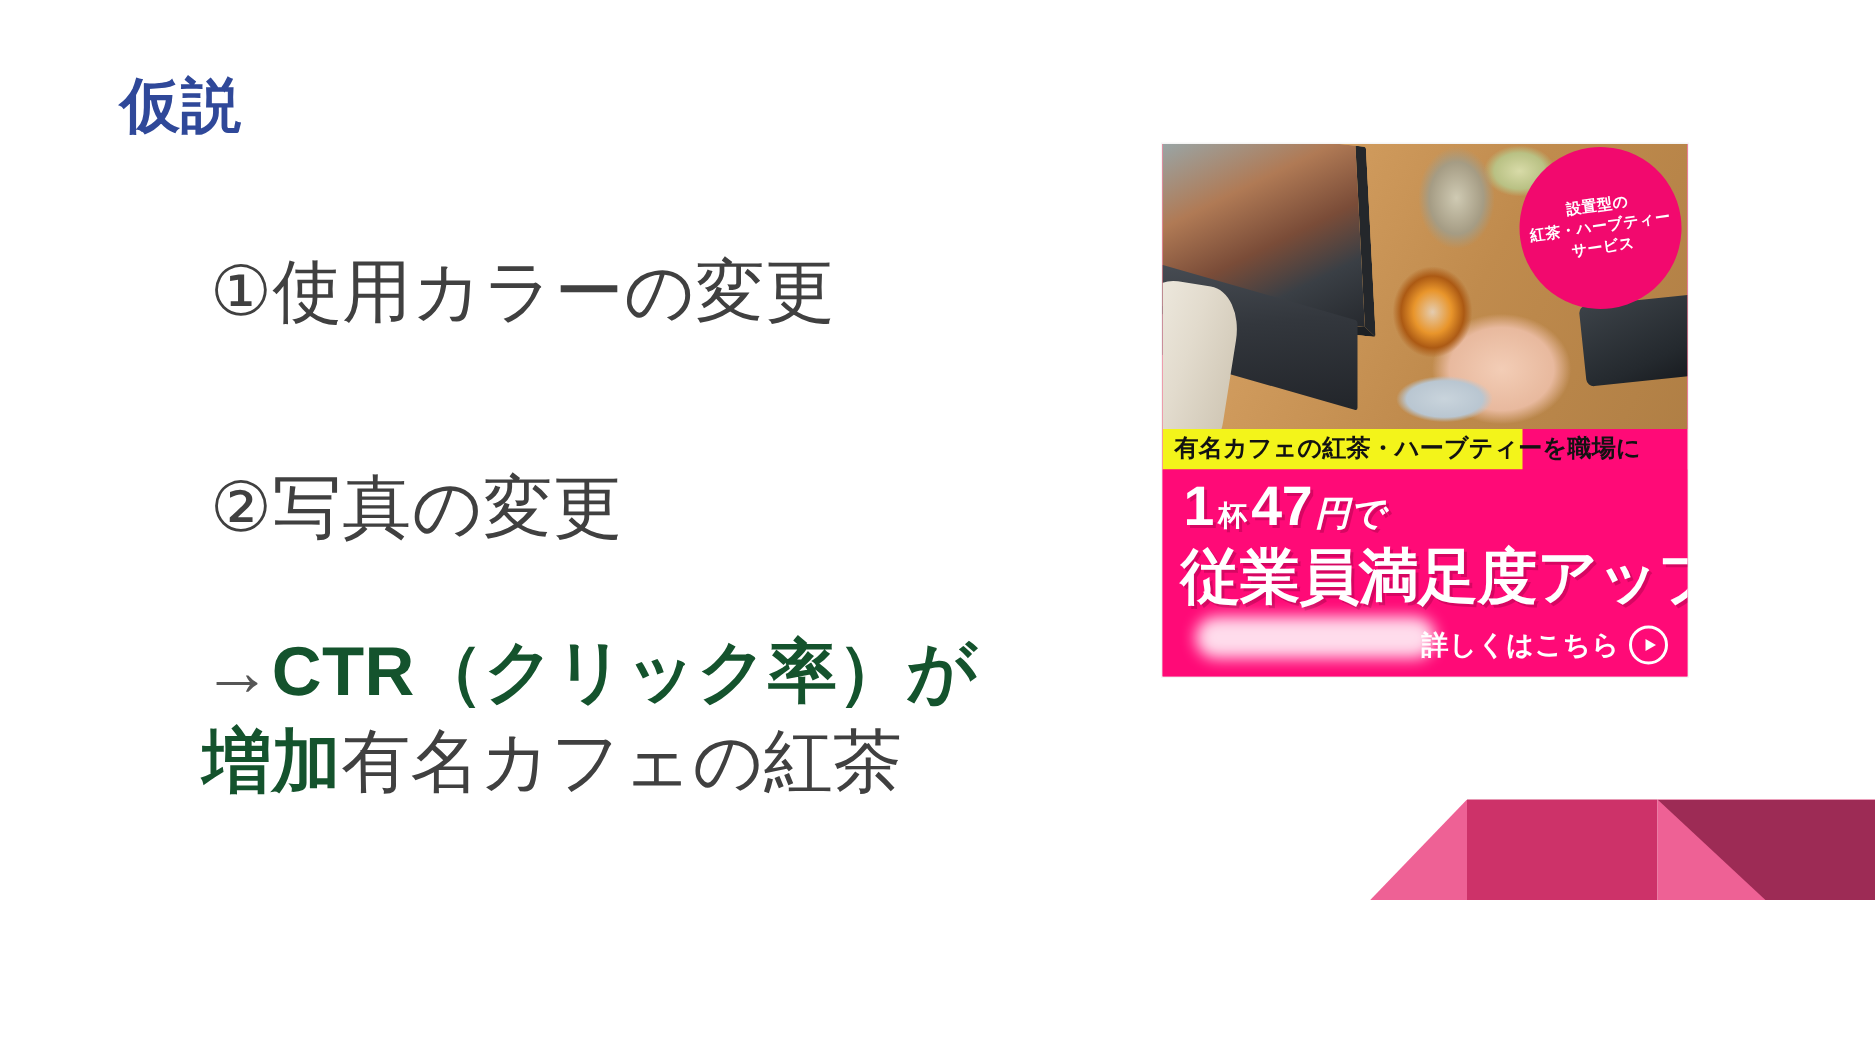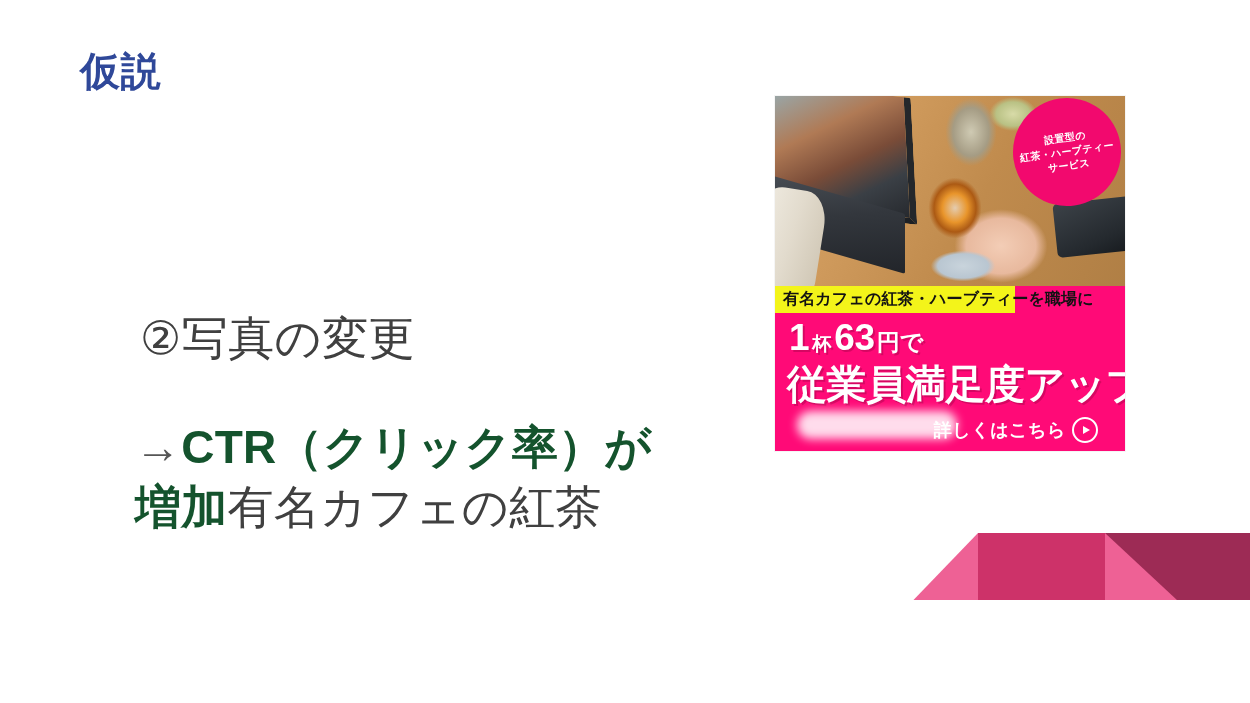--- a/index.html
+++ b/index.html
@@ -212,20 +212,21 @@
   }
   #ad-price .unit-sm {
     font-size: 19px;
     font-weight: 700;
     padding: 0 3px;
   }
   #ad-price .unit-md {
     font-size: 23px;
     font-weight: 700;
     padding-left: 2px;
+    font-style: italic;
   }
   #ad-headline {
     position: absolute;
     left: 12px;
     top: 44px;
     font-size: 40px;
     font-weight: 700;
     color: #ffffff;
     letter-spacing: -0.01em;
     white-space: nowrap;
@@ -236,21 +237,21 @@
     left: 22px;
     top: 98px;
     width: 160px;
     height: 28px;
     background: rgba(255,255,255,0.86);
     border-radius: 14px;
     filter: blur(5px);
   }
   #ad-cta {
     position: absolute;
-    right: 27px;
+    right: 13px;
     bottom: 8px;
     display: flex;
     align-items: center;
     gap: 6px;
     color: #ffffff;
   }
   #ad-cta-text {
     font-size: 18px;
     font-weight: 600;
     letter-spacing: 0.03em;
@@ -324,20 +325,21 @@
     font-weight: 400;
   }
 </style>
 </head>
 <body>
 
 <div id="slide">
 
   <div id="slide-title">仮説</div>
 
+  <div class="body-line" id="body-line-1">①使用カラーの変更</div>
   <div class="body-line" id="body-line-2">②写真の変更</div>
 
   <div id="conclusion"><span class="arrow">→</span><span class="hl">CTR（クリック率）が</span><br><span class="hl">増加</span><span>有名カフェの紅茶</span></div>
 
   <div id="ad-banner">
 
     <div id="ad-photo">
       <div id="laptop-screen"></div>
       <div id="laptop-base"></div>
       <div id="sleeve"></div>
@@ -349,21 +351,21 @@
       <span class="badge-line">設置型の</span>
       <span class="badge-line">紅茶・ハーブティー</span>
       <span class="badge-line">サービス</span>
     </div>
 
     <div id="ad-yellow">
       <span id="ad-yellow-text">有名カフェの紅茶・ハーブティーを職場に</span>
     </div>
 
     <div id="ad-pink">
-      <div id="ad-price"><span class="num">1</span><span class="unit-sm">杯</span><span class="num">63</span><span class="unit-md">円で</span></div>
+      <div id="ad-price"><span class="num">1</span><span class="unit-sm">杯</span><span class="num">47</span><span class="unit-md">円で</span></div>
 
       <div id="ad-headline">従業員満足度アップ</div>
 
       <div id="ad-redaction"></div>
 
       <div id="ad-cta">
         <span id="ad-cta-text">詳しくはこちら</span>
         <span id="ad-cta-icon">
             <span class="tri"></span>
           </span>

